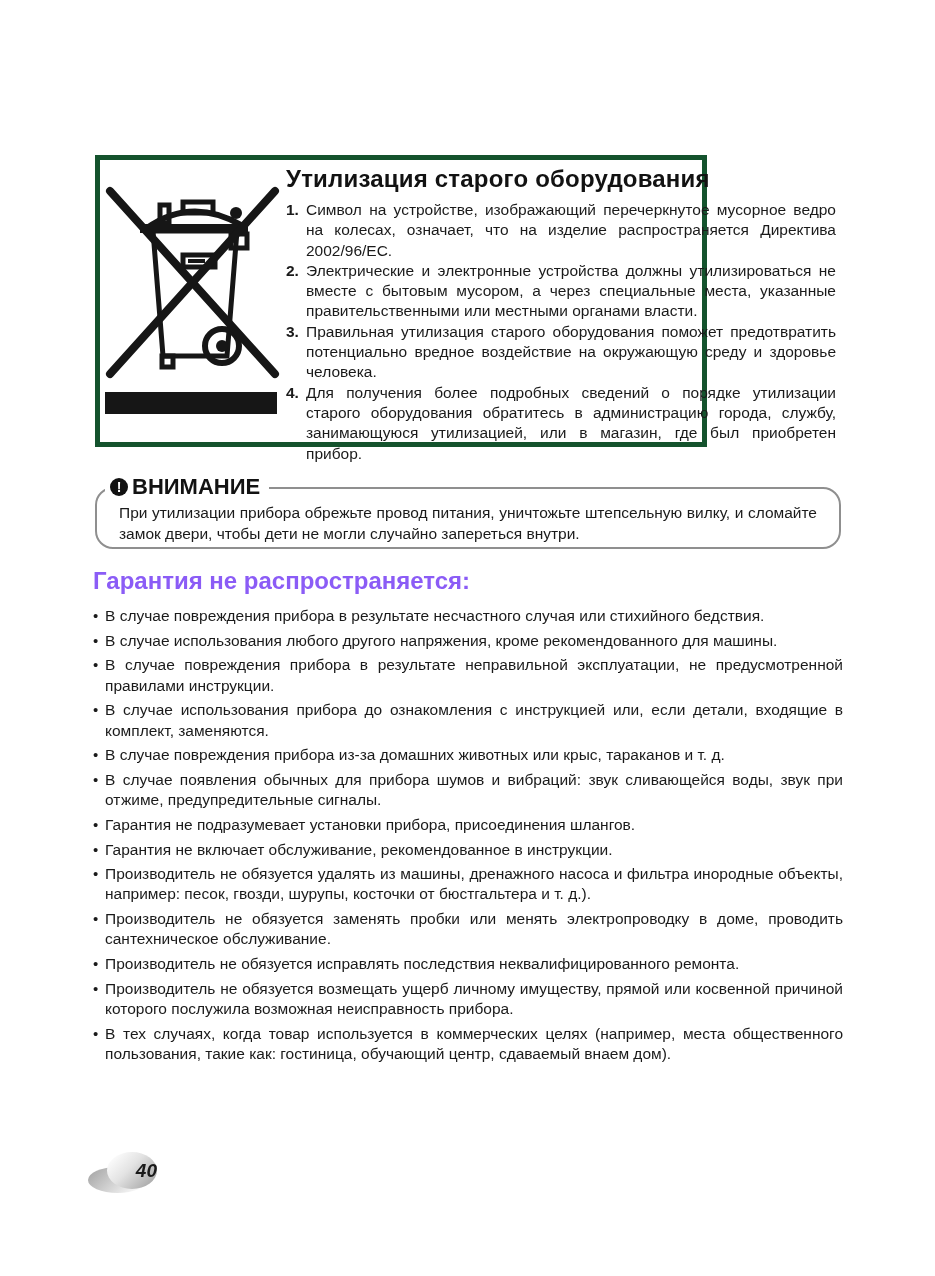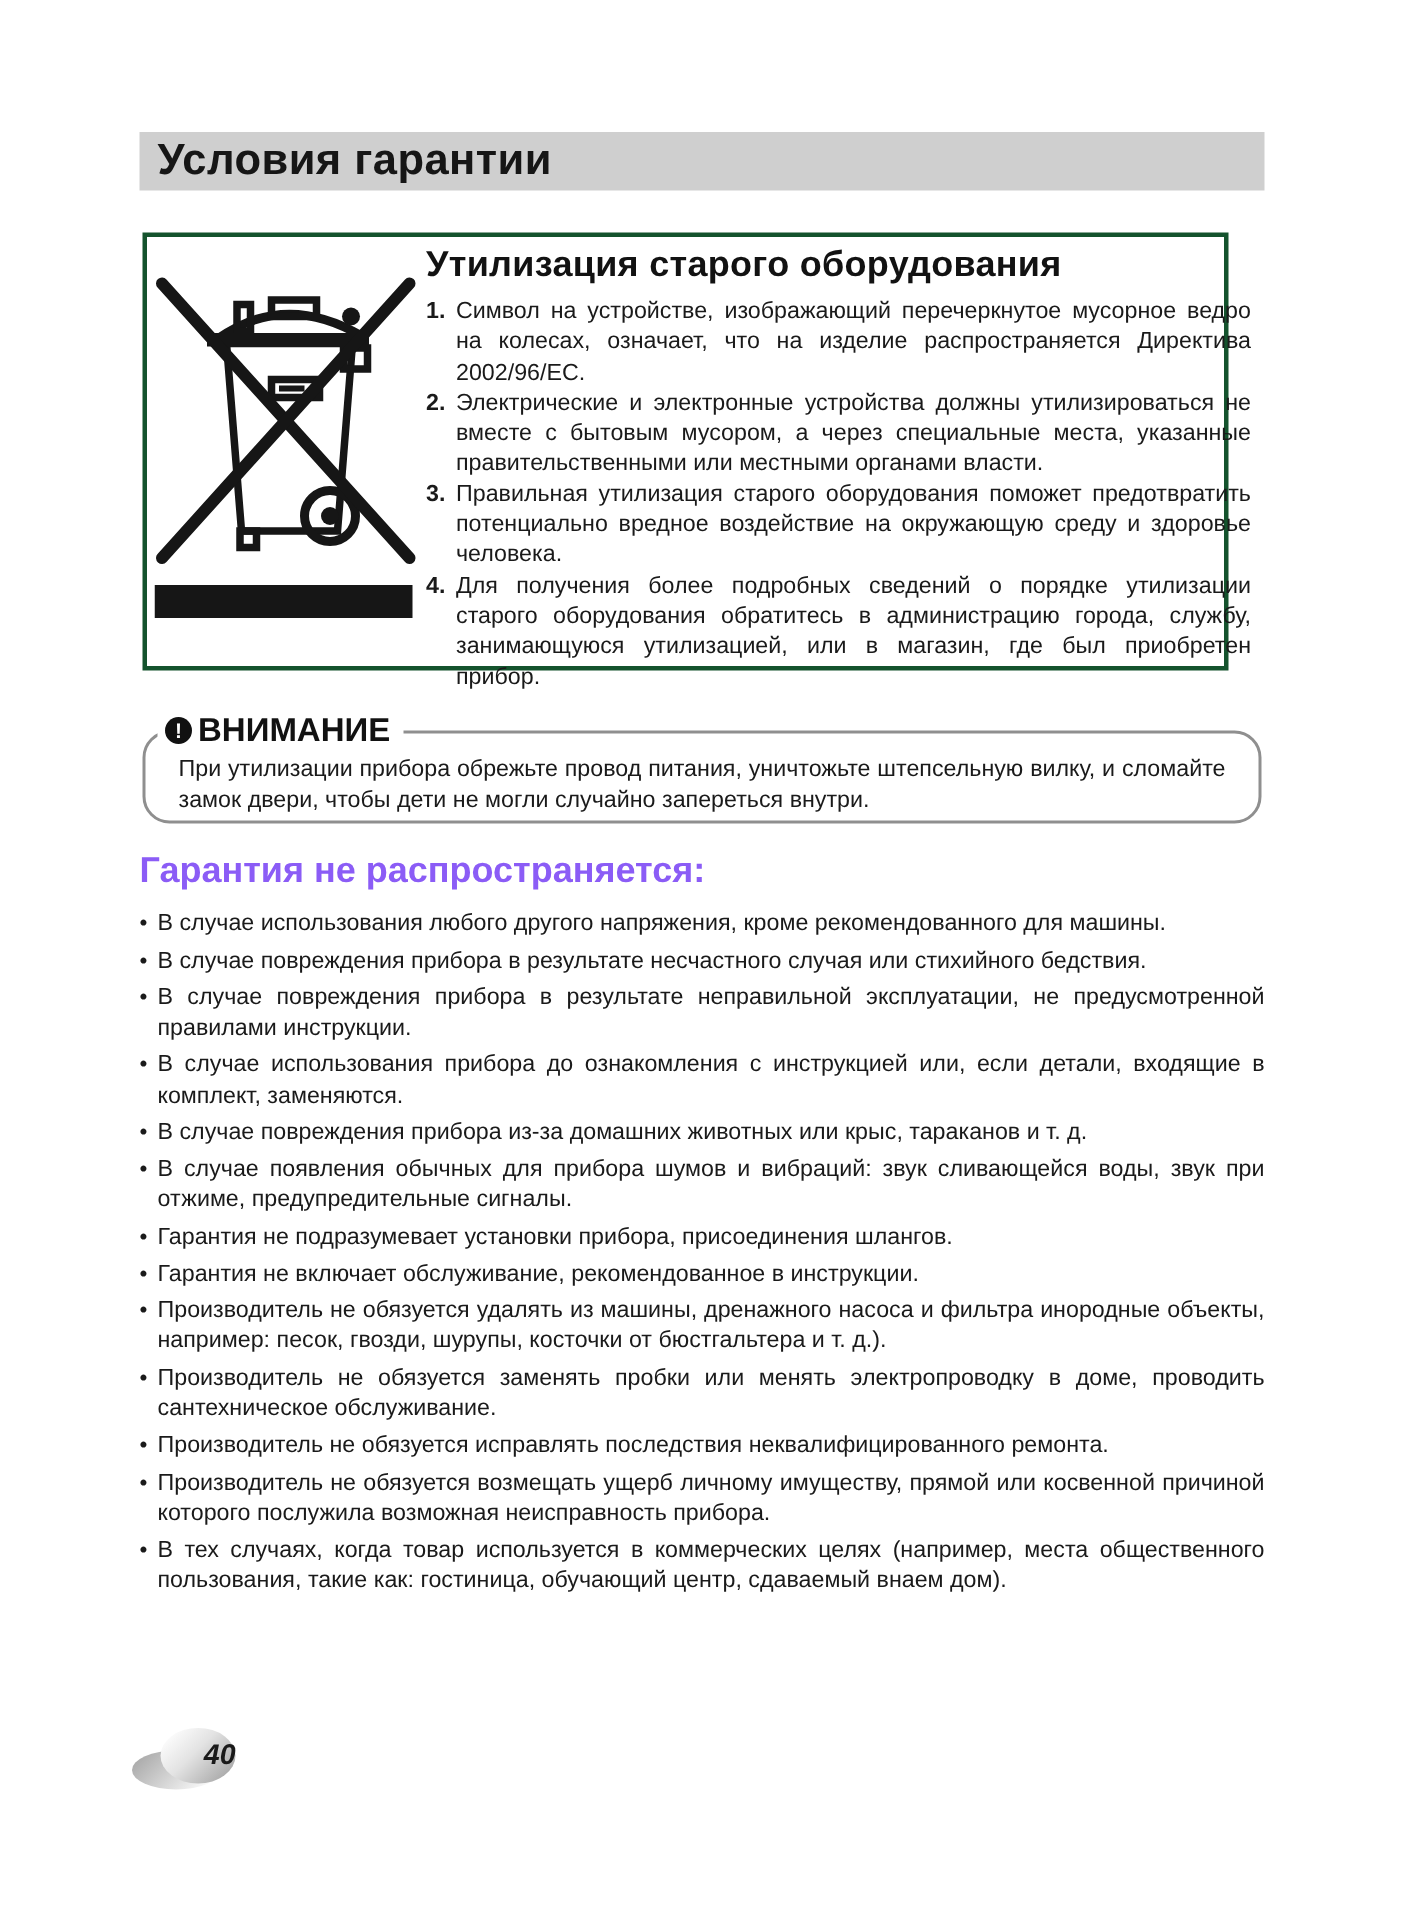--- a/index.html
+++ b/index.html
@@ -19,22 +19,22 @@
     background: #cfcfcf;
     display: flex; align-items: center;
   }
   .header-bar .title {
     font-size: 29px; font-weight: bold; padding-left: 12px; letter-spacing: 0.3px; color: #161616;
   }
 
   
   .disposal-box {
     position: absolute; left: 95px; top: 155px;
-    width: 724px; height: 292px;
-    border: 3px solid #14532d;
+    width: 612px; height: 292px;
+    border: 5px solid #14532d;
     background: #fff;
   }
   .weee-icon { position: absolute; left: 5px; top: 26px; }
   .disposal-content { position: absolute; left: 186px; top: 5px; width: 550px; }
   .disposal-content .box-title {
     margin: 0 0 7px 0; font-size: 24px; font-weight: bold; letter-spacing: 0.2px; color: #121212;
   }
   .disposal-content ol { list-style: none; margin: 0; padding: 0; }
   .disposal-content li { display: flex; font-size: 15.5px; line-height: 20.3px; }
   .disposal-content .num { flex: 0 0 20px; width: 20px; font-weight: bold; }
@@ -89,23 +89,20 @@
     background: linear-gradient(135deg, #ffffff 8%, #e3e3e3 45%, #9a9a9a 100%);
     display: flex; align-items: center; justify-content: flex-end;
   }
   .badge-main .pnum { font-size: 19px; font-weight: bold; font-style: italic; color: #1a1a1a; }
 </style>
 </head>
 <body>
 
 <div class="page">
 
-  <div class="header-bar">
-    <span class="title">Условия гарантии</span>
-  </div>
 
   <div class="disposal-box">
     <svg class="weee-icon" width="175" height="228" viewBox="0 0 175 228" xmlns="http://www.w3.org/2000/svg">
       <g fill="none" stroke="#161616" stroke-width="5">
         <path d="M48,45 L132,45 L122,170 L58,170 Z"></path>
         <path d="M42,42 Q87,10 138,40" stroke-width="6"></path>
         <rect x="78" y="16" width="30" height="11"></rect>
         <rect x="55" y="19" width="9" height="18"></rect>
         <rect x="126" y="48" width="16" height="14"></rect>
         <rect x="78" y="69" width="32" height="12"></rect>
@@ -151,22 +148,22 @@
     <div class="warn-title">
       <span class="warn-icon">!</span>
       <span>ВНИМАНИЕ</span>
     </div>
     <p class="warn-text">При утилизации прибора обрежьте провод питания, уничтожьте штепсельную вилку, и сломайте замок двери, чтобы дети не могли случайно запереться внутри.</p>
   </div>
 
   <div class="warranty">
     <h2 class="section-heading">Гарантия не распространяется:</h2>
     <ul>
+      <li>В случае повреждения прибора в результате несчастного случая или стихийного бедствия.</li>
       <li>В случае использования любого другого напряжения, кроме рекомендованного для машины.</li>
-      <li>В случае повреждения прибора в результате несчастного случая или стихийного бедствия.</li>
       <li>В случае повреждения прибора в результате неправильной эксплуатации, не предусмотренной правилами инструкции.</li>
       <li>В случае использования прибора до ознакомления с инструкцией или, если детали, входящие в комплект, заменяются.</li>
       <li>В случае повреждения прибора из-за домашних животных или крыс, тараканов и т. д.</li>
       <li>В случае появления обычных для прибора шумов и вибраций: звук сливающейся воды, звук при отжиме, предупредительные сигналы.</li>
       <li>Гарантия не подразумевает установки прибора, присоединения шлангов.</li>
       <li>Гарантия не включает обслуживание, рекомендованное в инструкции.</li>
       <li>Производитель не обязуется удалять из машины, дренажного насоса и фильтра инородные объекты, например: песок, гвозди, шурупы, косточки от бюстгальтера и т. д.).</li>
       <li>Производитель не обязуется заменять пробки или менять электропроводку в доме, проводить сантехническое обслуживание.</li>
       <li>Производитель не обязуется исправлять последствия неквалифицированного ремонта.</li>
       <li>Производитель не обязуется возмещать ущерб личному имуществу, прямой или косвенной причиной которого послужила возможная неисправность прибора.</li>

